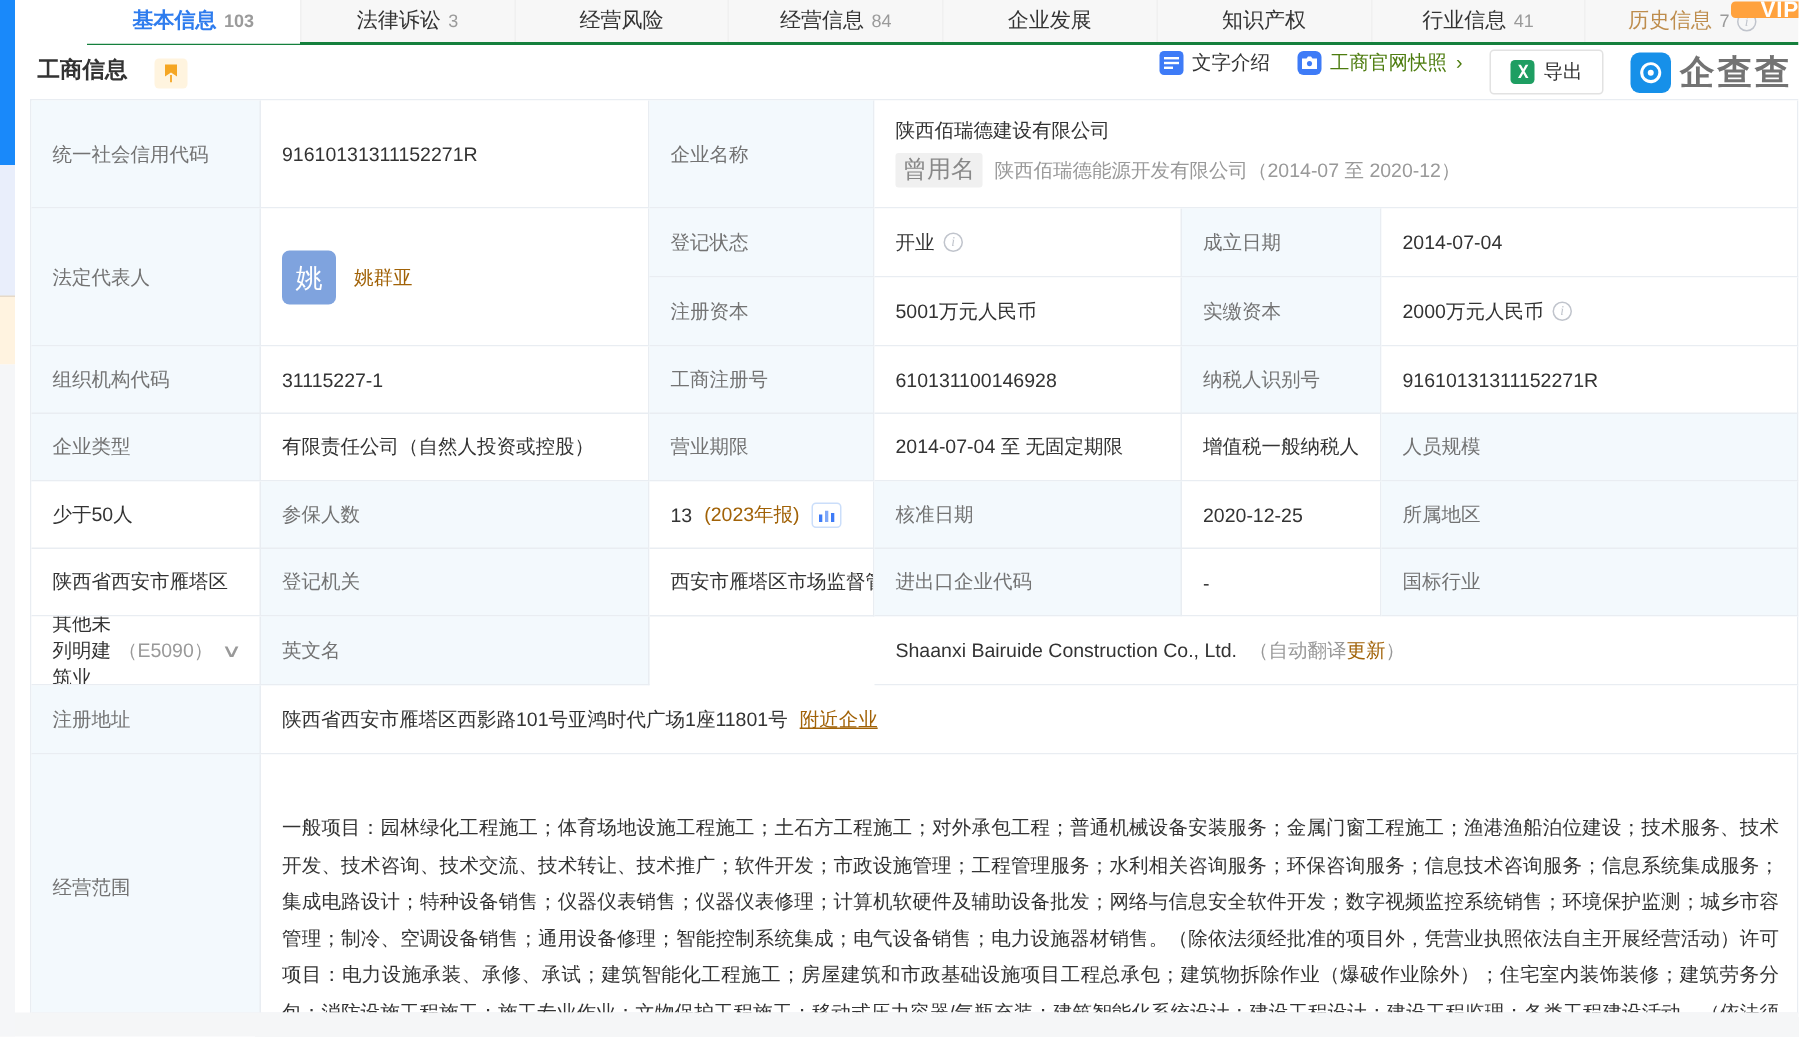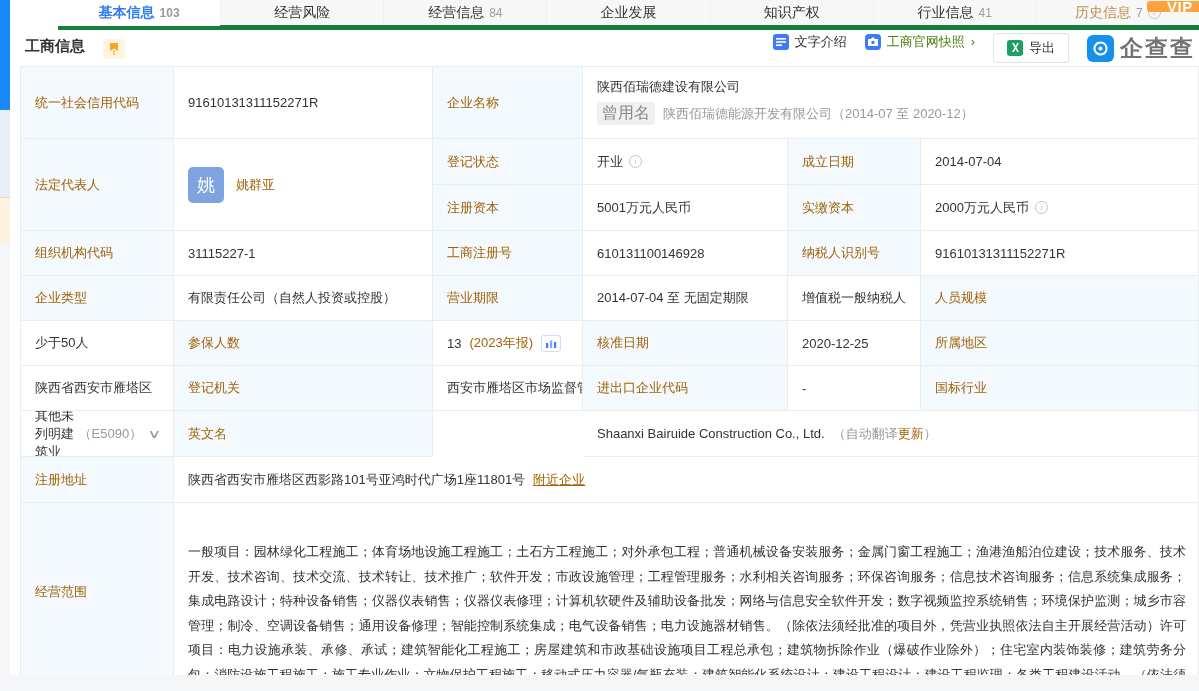--- a/index.html
+++ b/index.html
@@ -6,21 +6,21 @@
   html,body { width:1199px; height:691px; overflow:hidden; background:#fff;
     font-family:"Liberation Sans", sans-serif; color:#333; }
   .edge-strip { position:absolute; left:0; top:0; width:10px; height:691px; z-index:5; }
   .edge-seg1 { height:110px; background:#1989FA; }
   .edge-seg2 { height:88px; background:#E9EEFB; border-bottom:1px solid #E6D9C8; }
   .edge-seg3 { height:45px; background:#FFF3E0; }
   .edge-seg4 { height:448px; background:#F5F6F8; }
   .main { margin-left:10px; width:1189px; }
 
   
-  .tabbar { display:flex; height:30px; background:#F7F7F7; border-bottom:5px solid #15803d;margin-left:48px; }
+  .tabbar { display:flex; height:30px; background:#F7F7F7; border-bottom:2px solid #15803d;margin-left:48px; }
   .tab { flex:1; display:flex; align-items:center; justify-content:center; gap:5px;
     font-size:14px; color:#333; cursor:pointer; position:relative; border-left:1px solid #F0F0F0; }
   .tab:first-child { border-left:none; }
   .tab .count { font-size:12px; color:#9B9B9B; }
   .tab.active { background:#fff; color:#2E7CEE; font-weight:bold; margin-bottom:-1px; border-bottom:1px solid #fff; }
   .tab.history { color:#BE8D4D; }
   .vip-badge { position:absolute; top:1px; left:68%; background:#FFA23E; color:#fff;
     font-size:15px; font-weight:bold; line-height:11px; padding:0 20px;
     border-radius:3px; letter-spacing:.5px; }
   .info-circle { display:inline-block; width:13px; height:13px; border:1px solid #C0C4CC;
@@ -44,21 +44,21 @@
     align-items:center; justify-content:center; }
   .brand-name { font-size:23px; font-weight:bold; color:#737373; letter-spacing:2px; }
 
   
   .biz-table { margin-left:10px; width:1179px; display:grid;
     grid-template-columns:153px 259px 150px 205px 133px 1fr;
     grid-template-rows:72px 46px 46px 45px 45px 45px 45px 46px 46px 173px;
     border-top:1px solid #E9EDF2; border-left:1px solid #E9EDF2; font-size:13px; }
   .cell { border-right:1px solid #E9EDF2; border-bottom:1px solid #E9EDF2; padding:8px 14px;
     display:flex; align-items:center; background:#fff; overflow:hidden; }
-  .cell.lbl { background:#F3F9FD; color:#a16207; }
+  .cell.lbl { background:#F3F9FD; color:#737373; }
   .cell.top { align-items:flex-start; padding-top:14px; }
   .muted { color:#999; }
   .lnk { color:#a16207; text-decoration:none; cursor:pointer; }
   .lnk.u { text-decoration:underline; }
   .former-badge { display:inline-block; background:#F0F0F0; color:#888; font-size:16px;
     padding:1px 5px; border-radius:2px; margin-right:8px; }
   .avatar { width:36px; height:36px; background:#7FA3DE; border-radius:5px; color:#fff;
     font-size:18px; display:inline-flex; align-items:center; justify-content:center; margin-right:12px; cursor:pointer; }
   .chart-ic { display:inline-flex; align-items:center; justify-content:center; width:20px; height:17px;
     border:1px solid #CBDEFA; border-radius:3px; margin-left:8px; cursor:pointer; }
@@ -79,20 +79,24 @@
 </div>
 
 <div class="main">
 
   <div class="tabbar">
     <div class="tab active">
       <span>基本信息</span>
       <span class="count">103</span>
     </div>
     <div class="tab">
+      <span>法律诉讼</span>
+      <span class="count">3</span>
+    </div>
+    <div class="tab">
       <span>经营风险</span>
     </div>
     <div class="tab">
       <span>经营信息</span>
       <span class="count">84</span>
     </div>
     <div class="tab">
       <span>企业发展</span>
     </div>
     <div class="tab">

